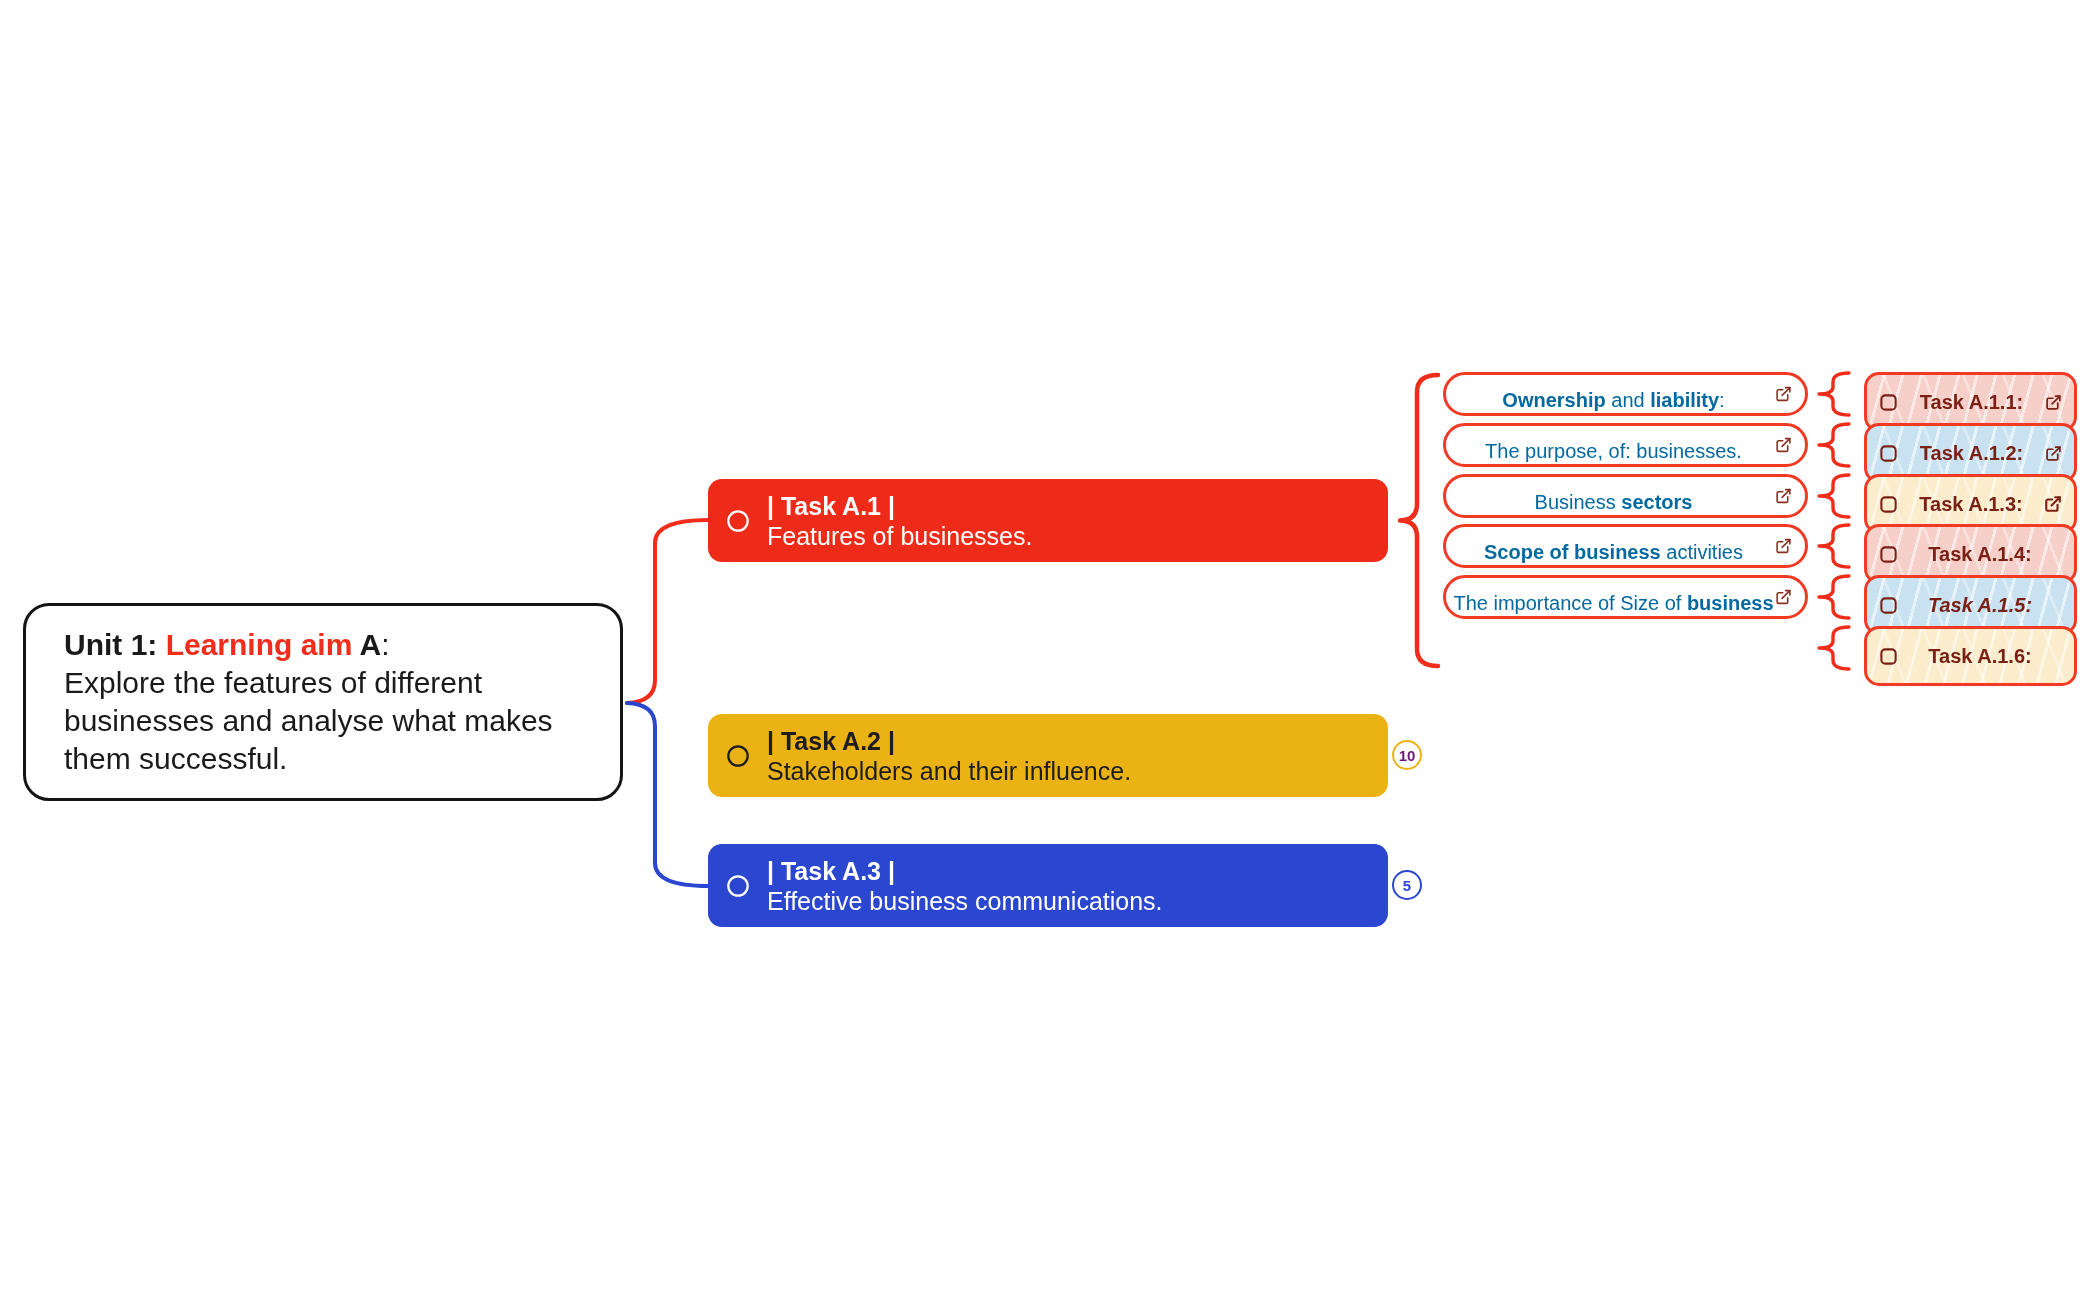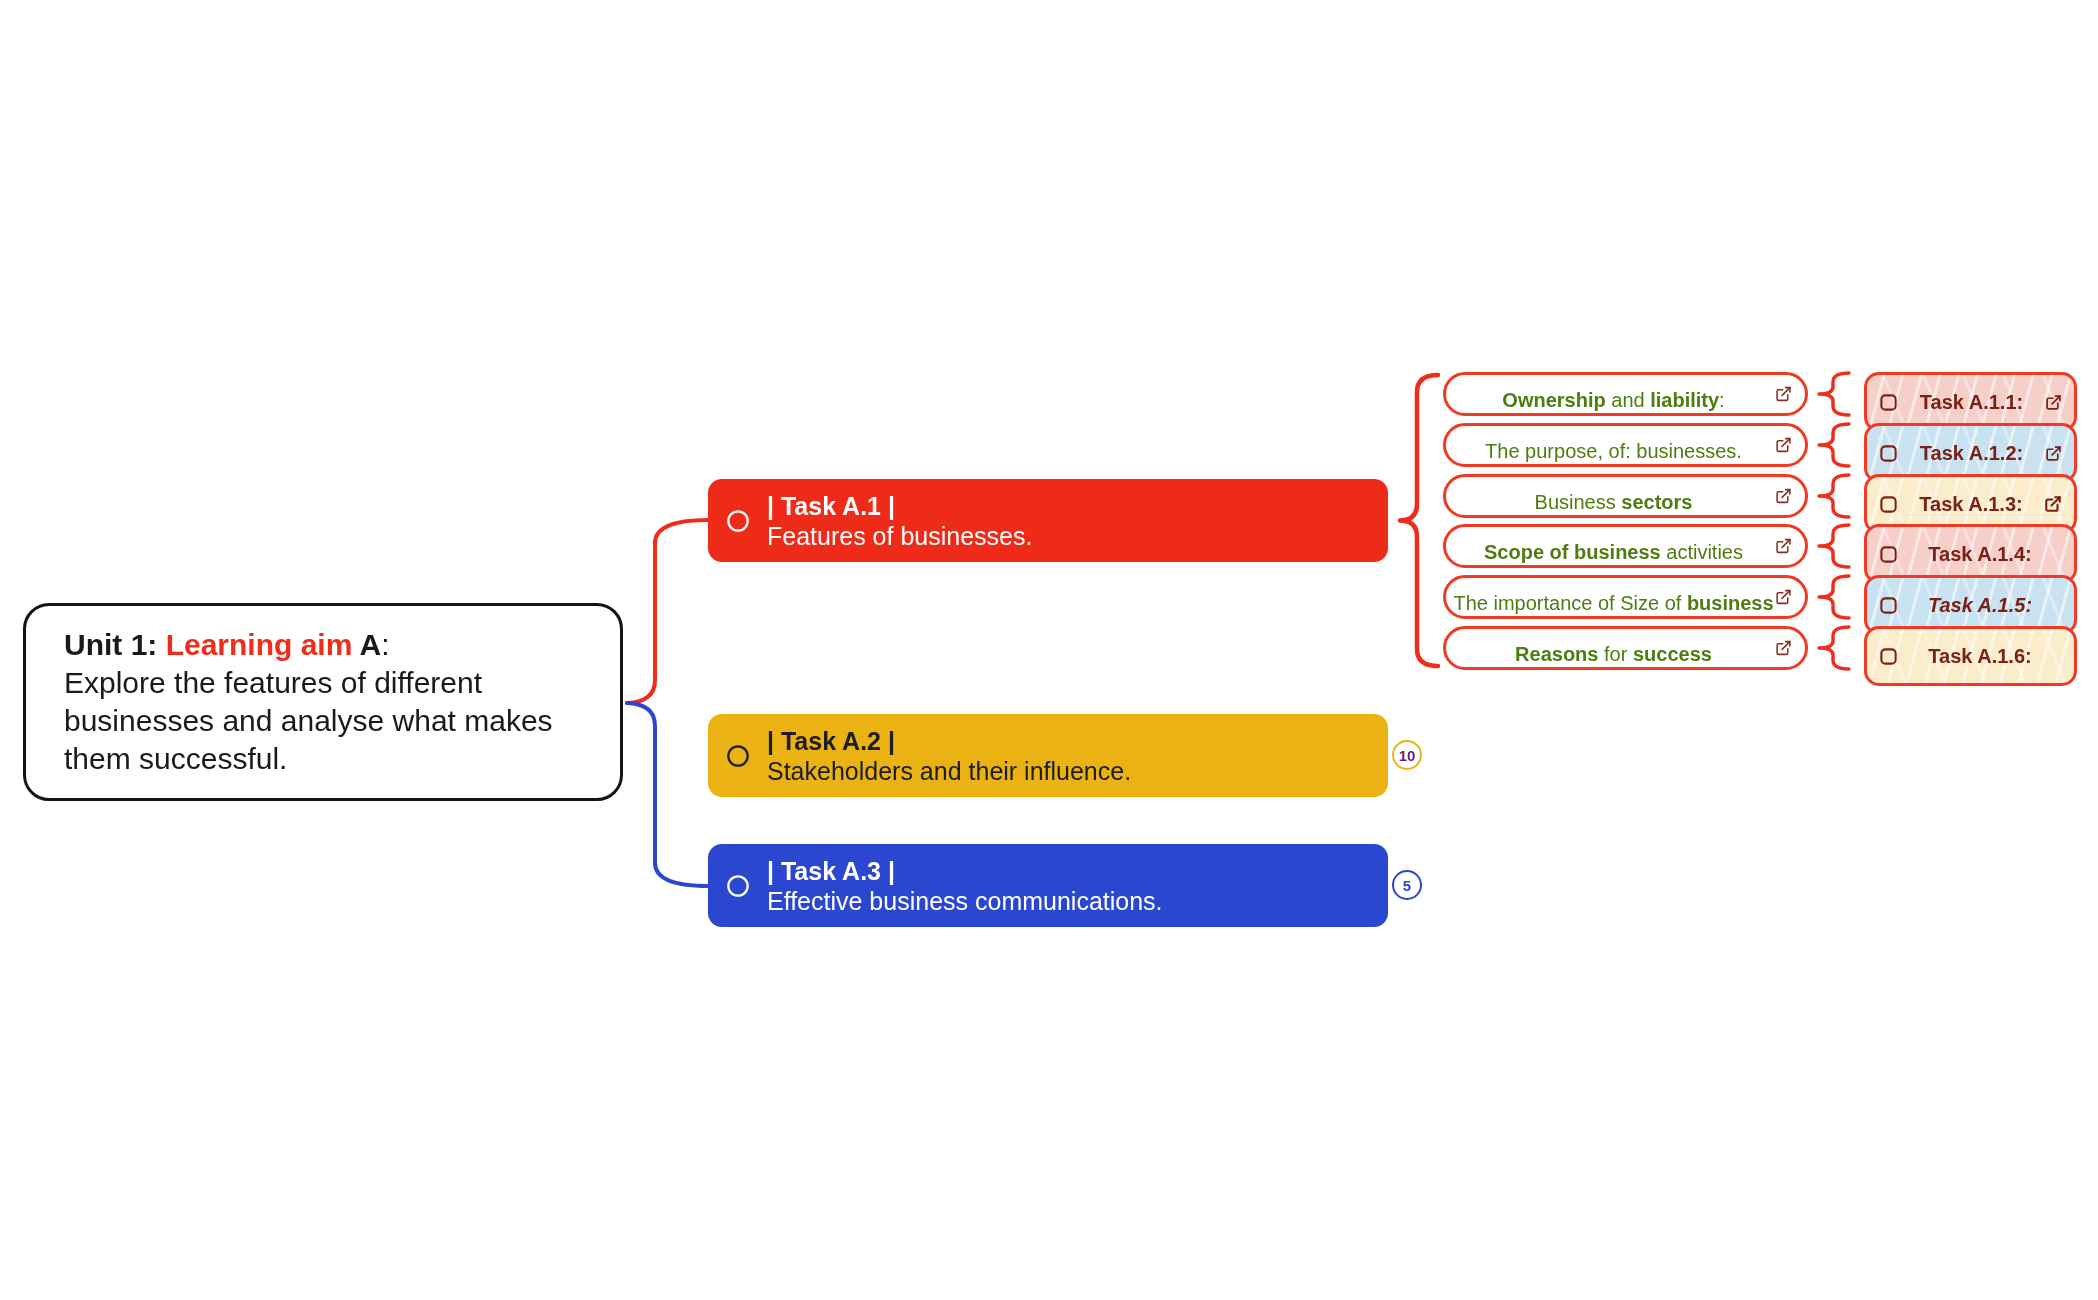--- a/index.html
+++ b/index.html
@@ -29,21 +29,21 @@
   .task-node .circle-icon{display:flex;flex:0 0 auto;}
   .task-text{display:flex;flex-direction:column;font-size:25px;line-height:30px;}
   .task-title{font-weight:700;}
   .task-subtitle{font-weight:400;}
 
   
   .subtopic{
     position:absolute;left:1443px;width:365px;height:44px;box-sizing:border-box;
     background:#ffffff;border:3px solid #f13a23;border-radius:22px;
     display:flex;align-items:center;justify-content:center;
-    color:#4d7c0f;font-size:20px;padding:12px 40px 0 16px;white-space:nowrap;
+    color:#0369a1;font-size:20px;padding:12px 40px 0 16px;white-space:nowrap;
   }
   .subtopic .link-icon{
     position:absolute;right:13px;top:50%;transform:translateY(-50%);display:flex;color:#87301f;
   }
 
   
   .subtask{
     position:absolute;left:1864px;width:213px;height:60px;box-sizing:border-box;
     border:3.5px solid #f13a23;border-radius:15px;
     display:flex;align-items:center;padding:0 12px;color:#7b2015;
@@ -175,30 +175,20 @@
   <div class="subtopic" style="top:575px">
     <span class="subtopic-text"><span>The importance of </span><span style="font-weight: 400;">Size</span><span> of </span><span style="font-weight: 700;">business</span></span>
     <span class="link-icon">
         <svg viewBox="0 0 24 24" width="17" height="17" fill="none" stroke="currentColor" stroke-width="2.2" stroke-linecap="round" stroke-linejoin="round">
           <path d="M18 13v6a2 2 0 0 1-2 2H5a2 2 0 0 1-2-2V8a2 2 0 0 1 2-2h6"></path>
           <polyline points="15 3 21 3 21 9"></polyline>
           <line x1="10" y1="14" x2="21" y2="3"></line>
         </svg>
       </span>
   </div>
-  <div class="subtopic" style="top:626px">
-    <span class="subtopic-text"><span style="font-weight: 700;">Reasons</span><span> for </span><span style="font-weight: 700;">success</span></span>
-    <span class="link-icon">
-        <svg viewBox="0 0 24 24" width="17" height="17" fill="none" stroke="currentColor" stroke-width="2.2" stroke-linecap="round" stroke-linejoin="round">
-          <path d="M18 13v6a2 2 0 0 1-2 2H5a2 2 0 0 1-2-2V8a2 2 0 0 1 2-2h6"></path>
-          <polyline points="15 3 21 3 21 9"></polyline>
-          <line x1="10" y1="14" x2="21" y2="3"></line>
-        </svg>
-      </span>
-  </div>
 
   <div class="subtask" style="top: 372px; background: rgb(246, 207, 201);">
     <span class="checkbox-icon">
         <svg viewBox="0 0 24 24" width="19" height="19" fill="none" stroke="currentColor" stroke-width="2.6">
           <rect x="3" y="3" width="18" height="18" rx="5"></rect>
         </svg>
       </span>
     <span class="subtask-label">Task A.1.1:</span>
     <span class="link-icon">
         <svg viewBox="0 0 24 24" width="17" height="17" fill="none" stroke="currentColor" stroke-width="2.4" stroke-linecap="round" stroke-linejoin="round">

